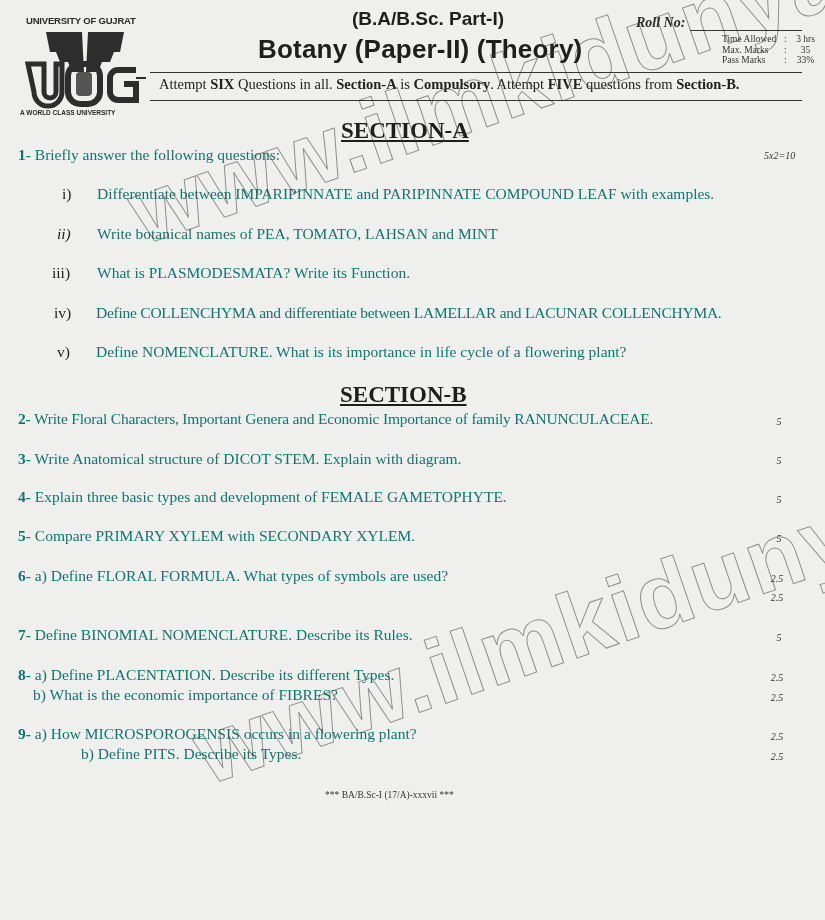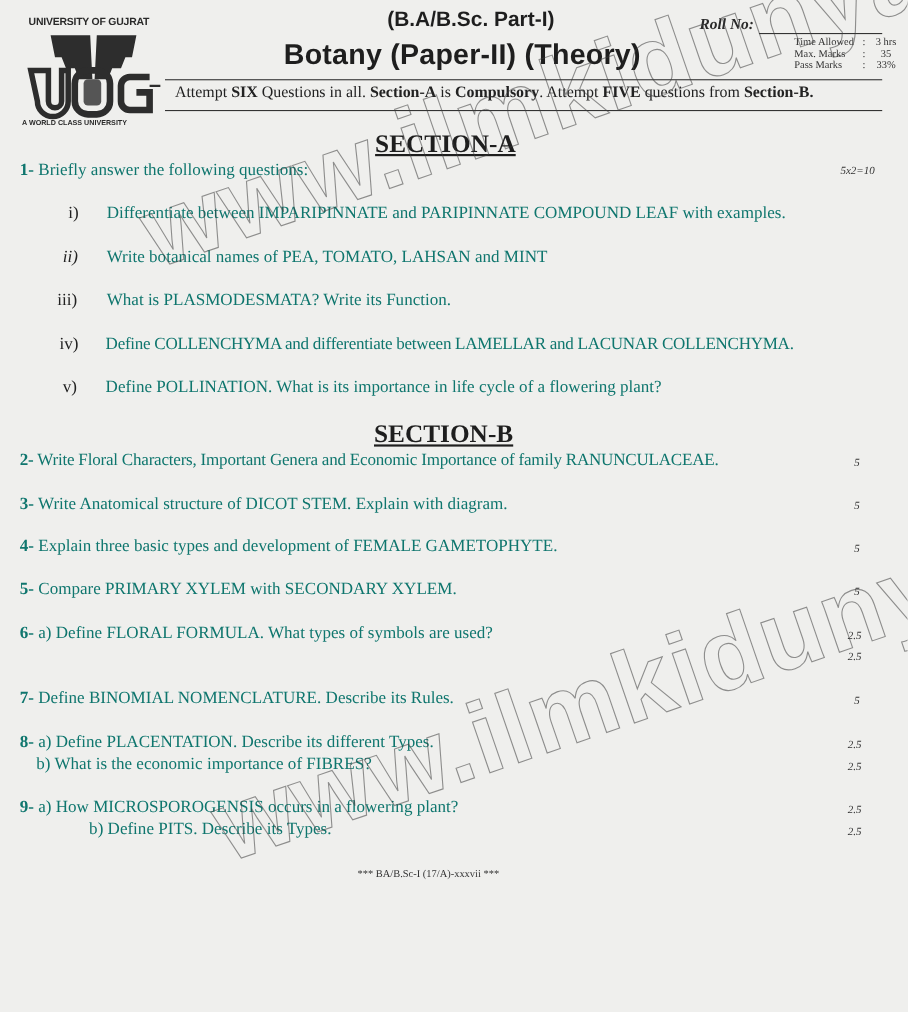--- a/index.html
+++ b/index.html
@@ -106,21 +106,21 @@
   <div class="roman" style="left:57px; top:225px;font-style:italic;">ii)</div>
   <div class="q" style="left:97px; top:225px;">Write botanical names of PEA, TOMATO, LAHSAN and MINT</div>
 
   <div class="roman" style="left:52px; top:264px;">iii)</div>
   <div class="q" style="left:97px; top:264px;">What is PLASMODESMATA? Write its Function.</div>
 
   <div class="roman" style="left:54px; top:304px;">iv)</div>
   <div class="q" style="left:96px; top:304px; letter-spacing:-0.25px;">Define COLLENCHYMA and differentiate between LAMELLAR and LACUNAR COLLENCHYMA.</div>
 
   <div class="roman" style="left:57px; top:343px;">v)</div>
-  <div class="q" style="left:96px; top:343px;">Define POLLINATION. What is its importance in life cycle of a flowering plant?</div>
+  <div class="q" style="left:96px; top:343px;">Define NOMENCLATURE. What is its importance in life cycle of a flowering plant?</div>
 
   <div class="sec-head" style="left:340px; top:382px;">SECTION-B</div>
 
   <div class="q" style="left:18px; top:410px; letter-spacing:-0.2px;"><span class="num">2-</span><span> Write Floral Characters, Important Genera and Economic Importance of family RANUNCULACEAE.</span></div>
   <div class="mark" style="left:764px; top:416px;">5</div>
 
   <div class="q" style="left:18px; top:450px;"><span class="num">3-</span><span> Write Anatomical structure of DICOT STEM. Explain with diagram.</span></div>
   <div class="mark" style="left:764px; top:455px;">5</div>
 
   <div class="q" style="left:18px; top:488px;"><span class="num">4-</span><span> Explain three basic types and development of FEMALE GAMETOPHYTE.</span></div>

